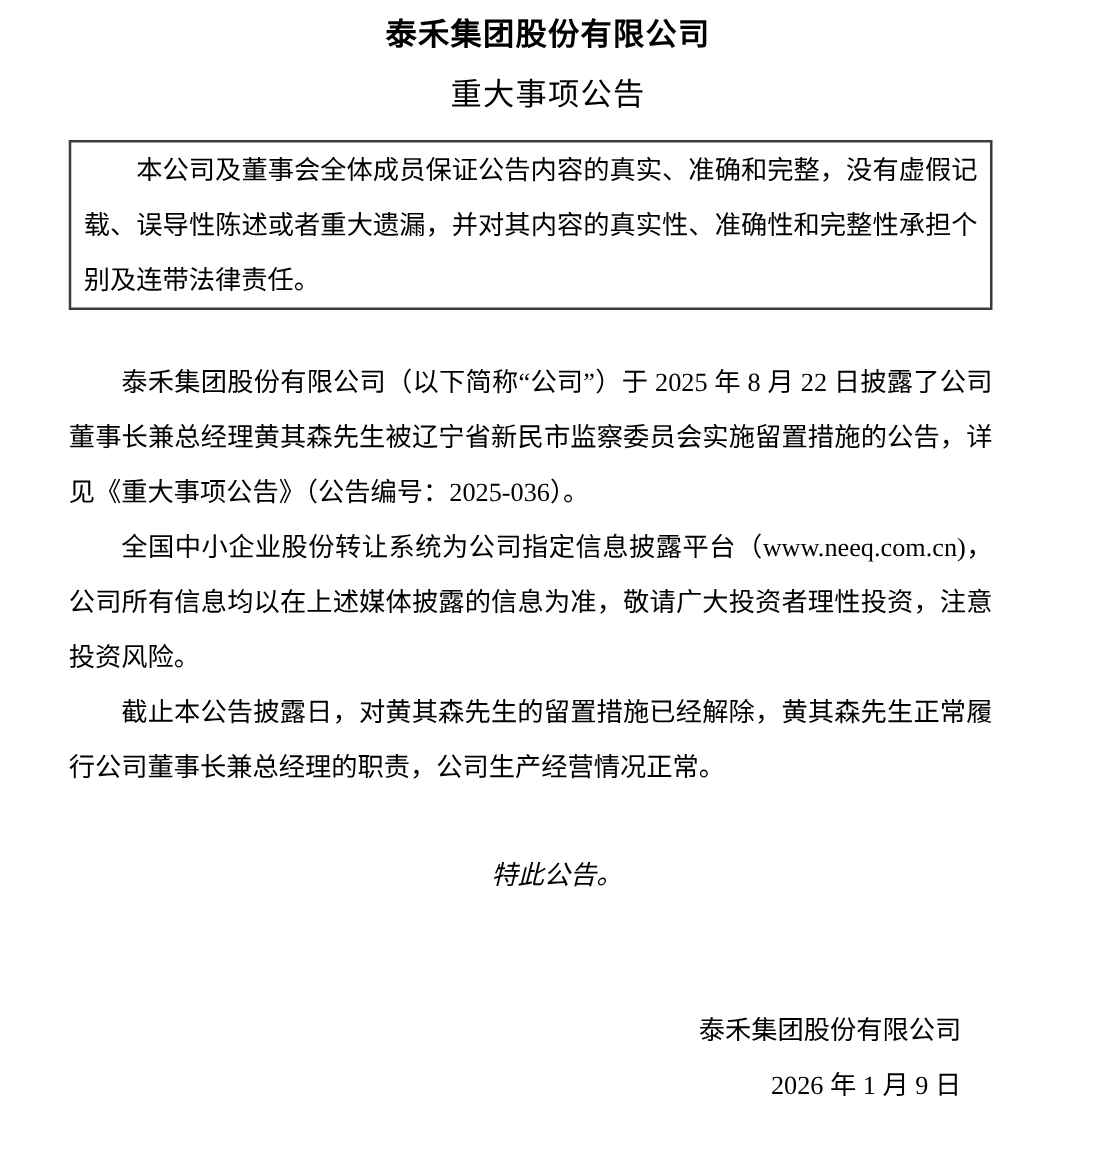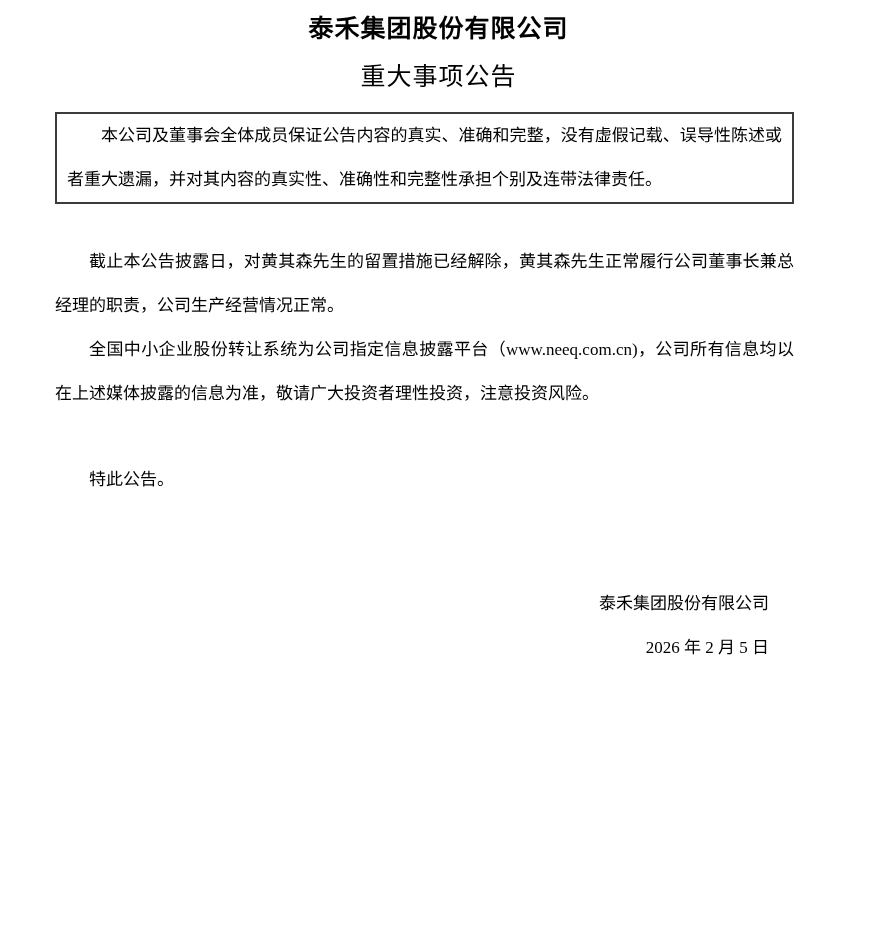--- a/index.html
+++ b/index.html
@@ -33,21 +33,21 @@
     font-size: 25px;
     line-height: 30px;
     font-weight: normal;
     text-align: center;
     letter-spacing: 1px;
   }
   .content {
     box-sizing: border-box;
     width: 826px;
     padding: 0 32px 0 55px; 
-    font-size: 17px;
+    font-size: 21px;
     line-height: 44px;
   }
   .disclaimer-box {
     box-sizing: border-box;
     margin-top: 20px;
     border: 2px solid #3c3c3c;
     padding: 0 10px;
     margin-bottom: 36px;
   }
   .disclaimer-box p {
@@ -58,21 +58,22 @@
   }
   .content p.body-para {
     margin: 0;
     text-indent: 2em;
     text-align: justify;
     text-justify: inter-ideograph;
   }
   .content p.closing-para {
     margin: 42px 0 0 0;
     text-indent: 2em;
-    text-align: left;
+    text-align: center;
+    font-style: italic;
   }
   .signature {
     margin-top: 80px;
     padding-right: 25px;
     text-align: right;
   }
   .signature p {
     margin: 0;
   }
 </style>
@@ -84,26 +85,27 @@
   <h1 class="doc-title">泰禾集团股份有限公司</h1>
 
   <h2 class="doc-subtitle">重大事项公告</h2>
 
   <div class="content">
 
     <div class="disclaimer-box">
       <p>本公司及董事会全体成员保证公告内容的真实、准确和完整，没有虚假记载、误导性陈述或者重大遗漏，并对其内容的真实性、准确性和完整性承担个别及连带法律责任。</p>
     </div>
 
+    <p class="body-para">泰禾集团股份有限公司（以下简称“公司”）于 2025 年 8 月 22 日披露了公司董事长兼总经理黄其森先生被辽宁省新民市监察委员会实施留置措施的公告，详见《重大事项公告》（公告编号：2025-036）。</p>
+
+    <p class="body-para">全国中小企业股份转让系统为公司指定信息披露平台（www.neeq.com.cn)，公司所有信息均以在上述媒体披露的信息为准，敬请广大投资者理性投资，注意投资风险。</p>
 
     <p class="body-para">截止本公告披露日，对黄其森先生的留置措施已经解除，黄其森先生正常履行公司董事长兼总经理的职责，公司生产经营情况正常。</p>
-
-    <p class="body-para">全国中小企业股份转让系统为公司指定信息披露平台（www.neeq.com.cn)，公司所有信息均以在上述媒体披露的信息为准，敬请广大投资者理性投资，注意投资风险。</p>
 
     <p class="closing-para">特此公告。</p>
 
     <div class="signature">
       <p>泰禾集团股份有限公司</p>
-      <p>2026 年 2 月 5 日</p>
+      <p>2026 年 1 月 9 日</p>
     </div>
 
   </div>
 </div>
 
 </body></html>

